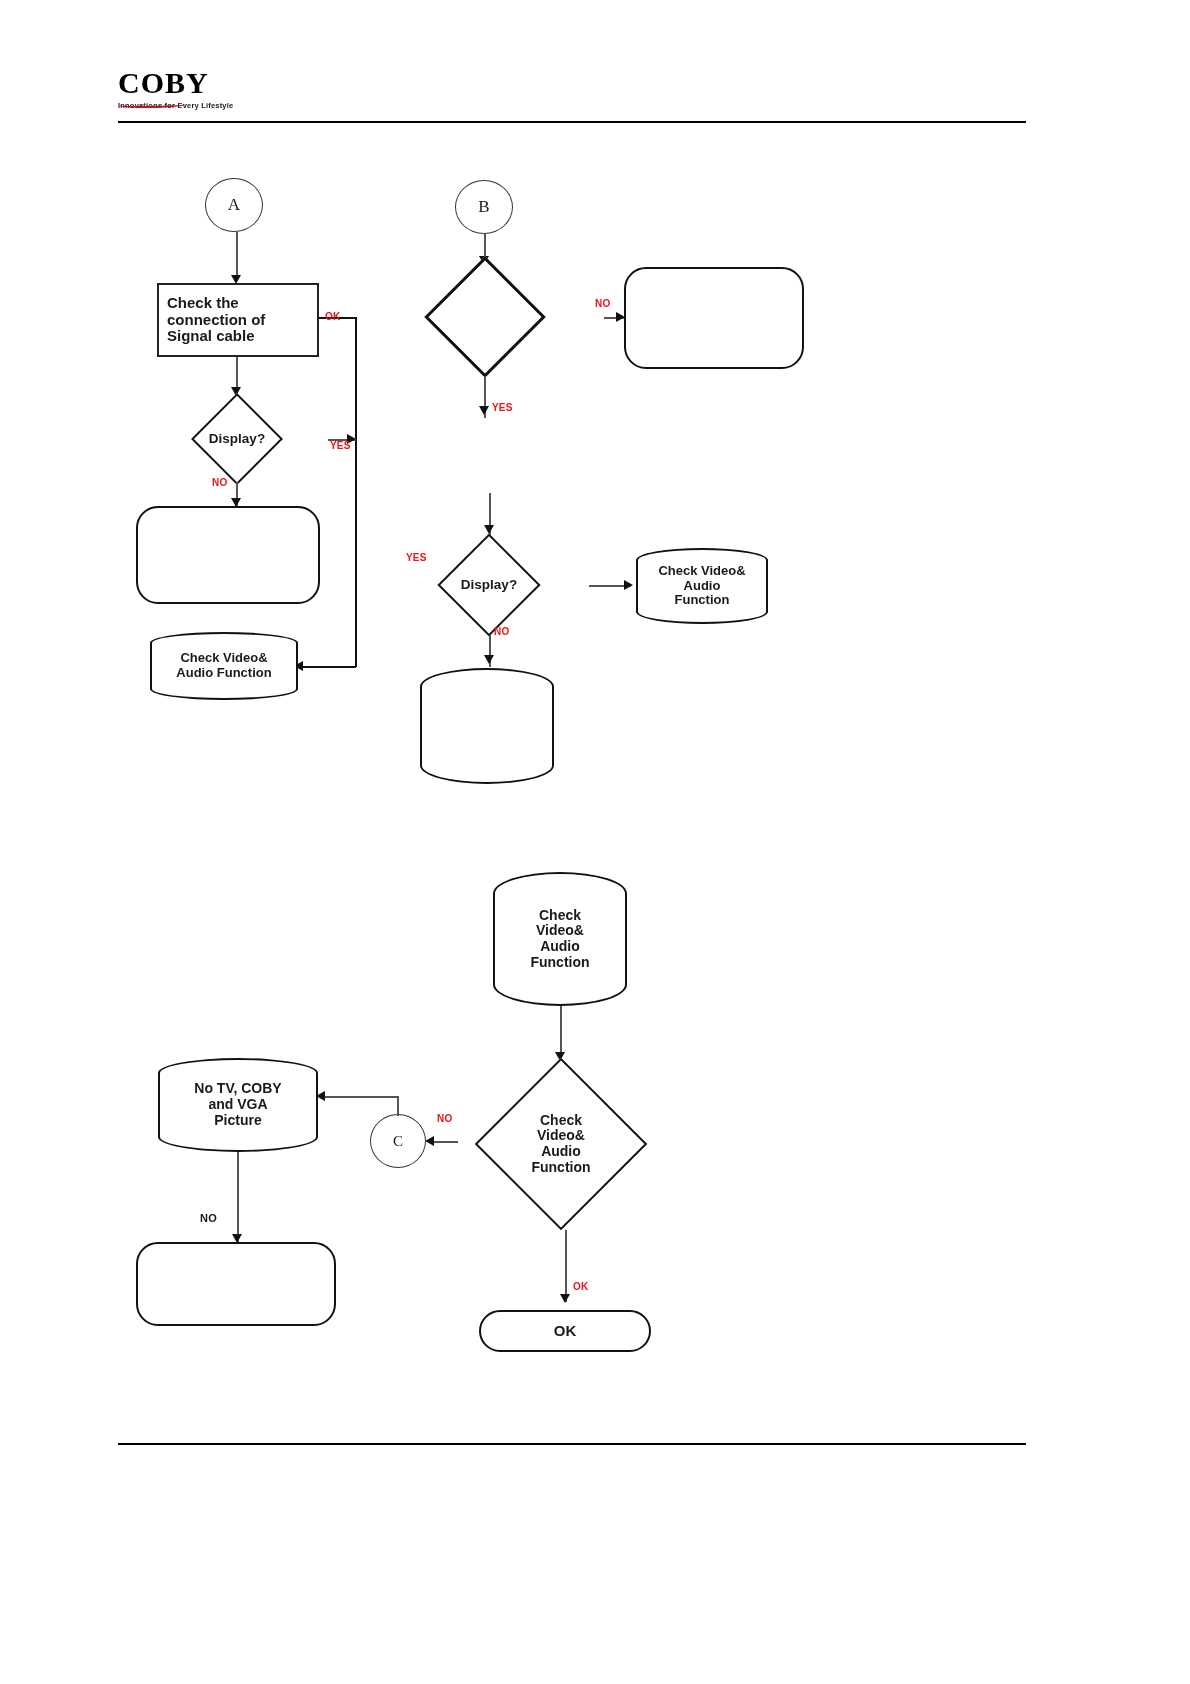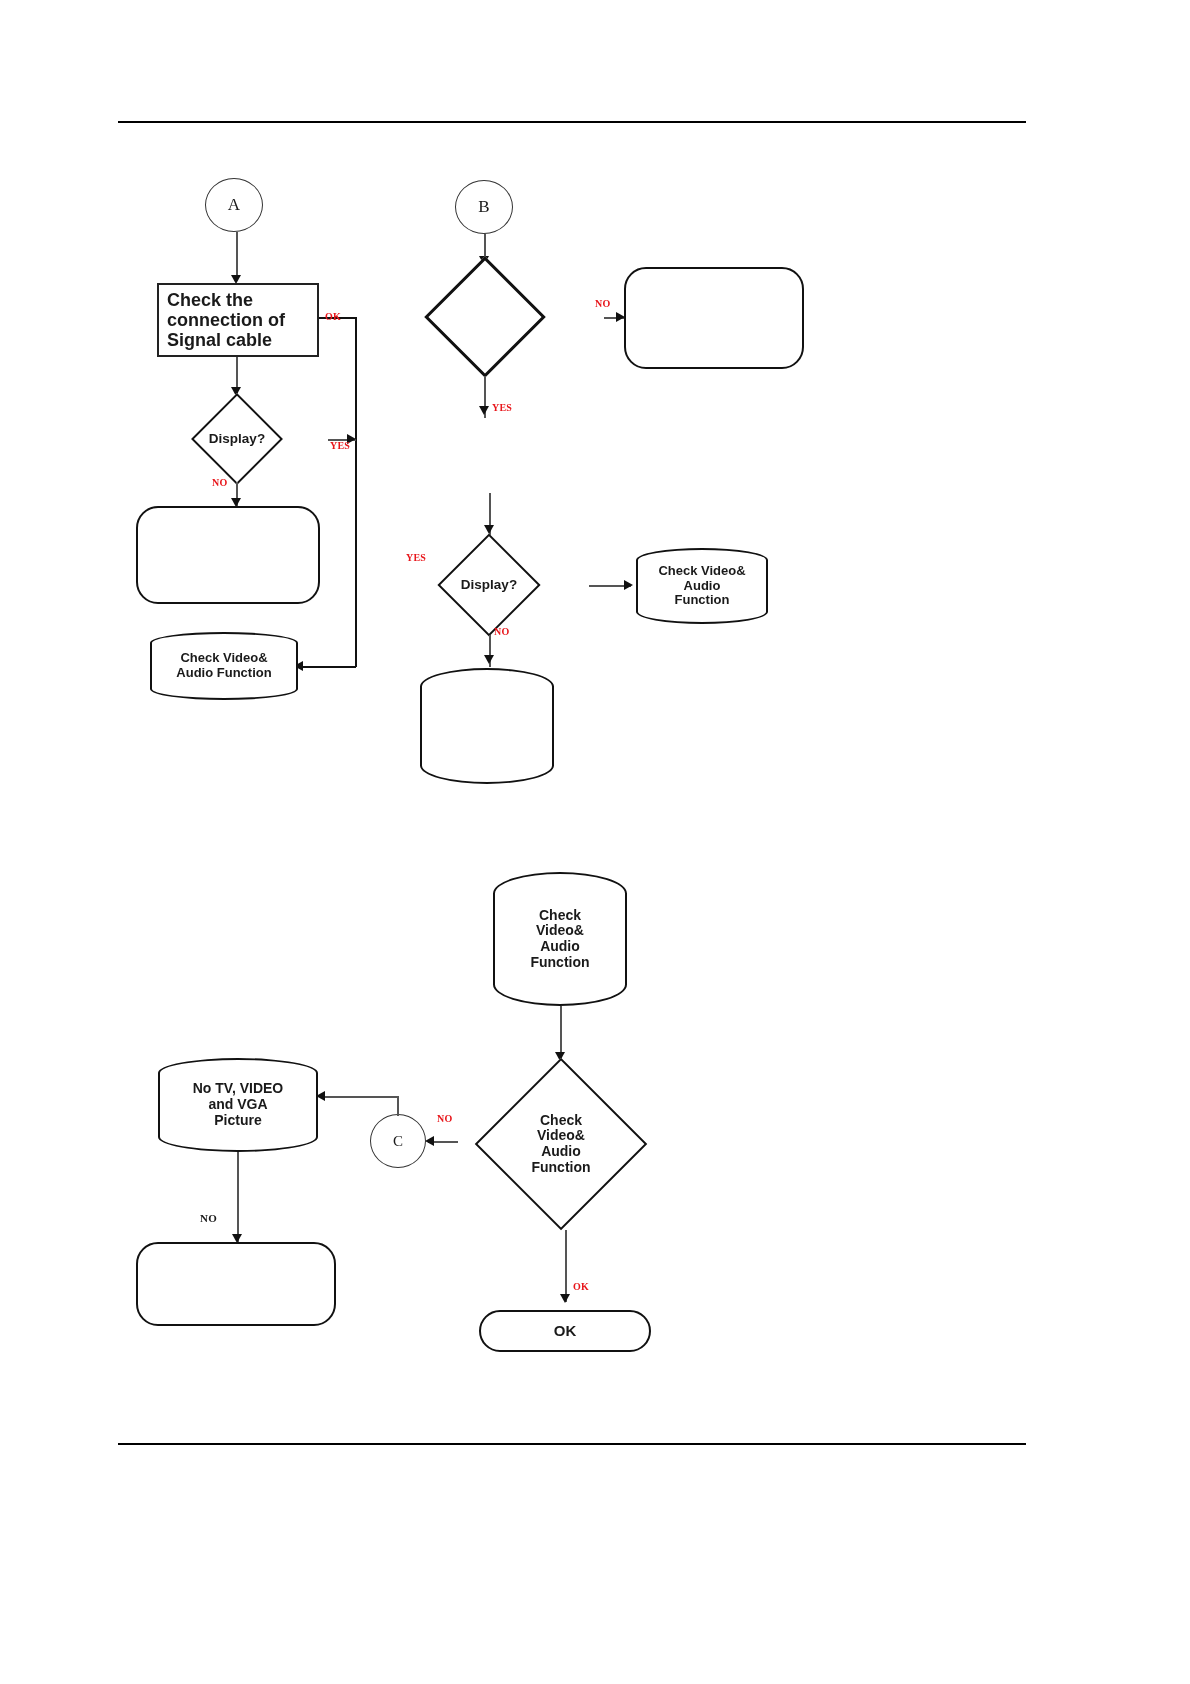--- a/index.html
+++ b/index.html
@@ -154,41 +154,46 @@
     border-right: 9px solid #111;
   }
   .arrow.right {
     border-top: 5px solid transparent;
     border-bottom: 5px solid transparent;
     border-left: 9px solid #111;
   }
 
   .elabel {
     position: absolute;
-    font-family: Liberation Serif, serif;
+    font-family: Liberation Sans, sans-serif;
     font-weight: bold;
     font-size: 10px;
     color: #e8161b;
     letter-spacing: 0.2px;
     white-space: nowrap;
   }
   .elabel.black { color: #1a1a1a; font-size: 11px; }
 </style>
 </head>
 <body>
 
 <div id="page">
 
+  <div class="brand">
+    <div class="brand-name">COBY</div>
+    <div class="brand-swoosh"></div>
+    <div class="brand-tagline">Innovations for Every Lifestyle</div>
+  </div>
   <div class="rule header-rule"></div>
 
   <div class="node circle" style="left:205px; top:178px; width:58px; height:54px;">A</div>
   <div class="line v" style="left:236px; top:232px; height:48px;"></div>
   <div class="arrow down" style="left:231px; top:275px;"></div>
 
-  <div class="node rect text-left" style="left:157px; top:283px; width:162px; height:74px; font-size:18px;">Check the
+  <div class="node rect text-left" style="left:157px; top:283px; width:162px; height:74px; font-size:15px;">Check the
 connection of
 Signal cable</div>
 
   <div class="line h dark" style="left:319px; top:317px; width:38px;"></div>
   <div class="elabel" style="left:325px; top:311px;">OK</div>
   <div class="line v dark" style="left:355px; top:317px; height:350px;"></div>
   <div class="line h dark" style="left:296px; top:666px; width:60px;"></div>
   <div class="arrow left" style="left:294px; top:661px;"></div>
 
   <div class="line v" style="left:236px; top:357px; height:42px;"></div>
@@ -273,21 +278,21 @@
   <div class="line h" style="left:428px; top:1141px; width:30px;"></div>
   <div class="arrow left" style="left:425px; top:1136px;"></div>
   <div class="elabel" style="left:437px; top:1113px;">NO</div>
 
   <div class="node circle" style="left:370px; top:1114px; width:56px; height:54px; font-size:15px;">C</div>
 
   <div class="line v" style="left:397px; top:1096px; height:20px;"></div>
   <div class="line h" style="left:320px; top:1096px; width:78px;"></div>
   <div class="arrow left" style="left:316px; top:1091px;"></div>
 
-  <div class="node barrel" style="left:158px; top:1058px; width:160px; height:94px; font-size:14px;">No TV, VIDEO
+  <div class="node barrel" style="left:158px; top:1058px; width:160px; height:94px; font-size:14px;">No TV, COBY
 and VGA
 Picture</div>
 
   <div class="line v" style="left:237px; top:1152px; height:92px;"></div>
   <div class="arrow down" style="left:232px; top:1234px;"></div>
   <div class="elabel black" style="left:200px; top:1212px;">NO</div>
 
   <div class="node rounded" style="left:136px; top:1242px; width:200px; height:84px; font-size:13.5px;"></div>
 
   <div class="line v" style="left:565px; top:1230px; height:72px;"></div>

